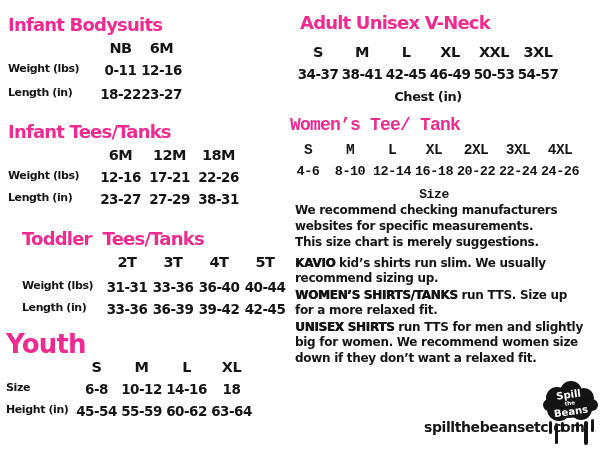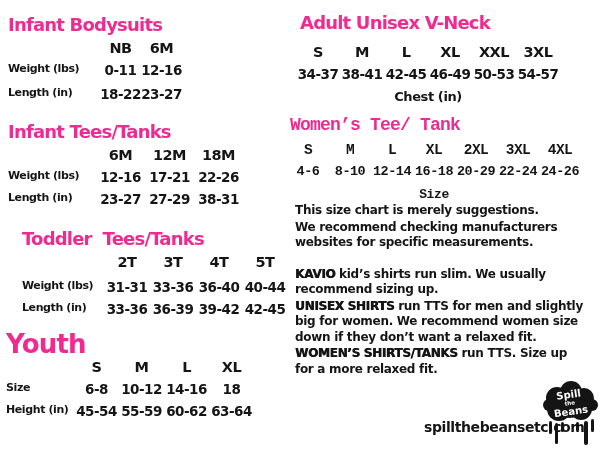--- a/index.html
+++ b/index.html
@@ -20,21 +20,21 @@
   #sec-tt .rlabel{width:82px;} #sec-tt .cell{width:46px;}
   #sec-yo .rlabel{width:68px;} #sec-yo .cell{width:45px;}
   #sec-av .cell{width:44px;}
   #sec-wt .cell{width:42px;}
   .axis{font-size:13px;text-align:center;margin-top:1px;letter-spacing:-0.4px;}
   #sec-av .axis{width:264px;} #sec-wt .axis{width:294px;}
   
   #note{width:300px;}
   #note h3{margin:0 0 4px 0;font-size:17px;letter-spacing:-0.5px;}
   #note p{margin:0 0 1px 0;font-size:12px;line-height:15.5px;font-weight:700;letter-spacing:-0.3px;}
-  #note p.gap{margin-top:16px;}
+  #note p.gap{margin-top:5px;}
   #note b{font-weight:700;text-shadow:0.6px 0 0 #151515;}
   #website{position:absolute;left:424px;top:419px;font-size:14px;letter-spacing:-0.4px;}
   #logo{position:absolute;left:541px;top:381px;}
 </style>
 </head>
 <body>
 
 <div id="canvas">
 
   <section class="sec" id="sec-ib" style="left:8px;top:10px;">
@@ -158,33 +158,33 @@
       <span class="cell hcell">XL</span>
       <span class="cell hcell">2XL</span>
       <span class="cell hcell">3XL</span>
       <span class="cell hcell">4XL</span>
     </div>
     <div class="trow">
       <span class="cell">4-6</span>
       <span class="cell">8-10</span>
       <span class="cell">12-14</span>
       <span class="cell">16-18</span>
-      <span class="cell">20-29</span>
+      <span class="cell">20-22</span>
       <span class="cell">22-24</span>
       <span class="cell">24-26</span>
     </div>
     <div class="axis">Size</div>
   </section>
 
   <section class="sec" id="note" style="left:289px;top:203px;">
+    <p style="margin-left:6px;"><b></b><span>We recommend checking manufacturers websites for specific measurements.</span></p>
     <p style="margin-left:6px;"><b></b><span>This size chart is merely suggestions.</span></p>
-    <p style="margin-left:6px;"><b></b><span>We recommend checking manufacturers websites for specific measurements.</span></p>
     <p class="gap" style="margin-left:6px;"><b>KAVIO</b><span> kid’s shirts run slim. We usually recommend sizing up.</span></p>
+    <p style="margin-left:6px;"><b>WOMEN’S SHIRTS/TANKS</b><span> run TTS. Size up for a more relaxed fit.</span></p>
     <p style="margin-left:6px;"><b>UNISEX SHIRTS</b><span> run TTS for men and slightly big for women. We recommend women size down if they don’t want a relaxed fit.</span></p>
-    <p style="margin-left:6px;"><b>WOMEN’S SHIRTS/TANKS</b><span> run TTS. Size up for a more relaxed fit.</span></p>
   </section>
 
   <div id="website">spillthebeansetc.com</div>
 
   <svg id="logo" width="58" height="68" viewBox="0 0 58 68">
     <g fill="#141414">
       <circle cx="16" cy="17" r="11"></circle>
       <circle cx="30" cy="11" r="11"></circle>
       <circle cx="43" cy="17" r="10"></circle>
       <circle cx="18" cy="28" r="12"></circle>

